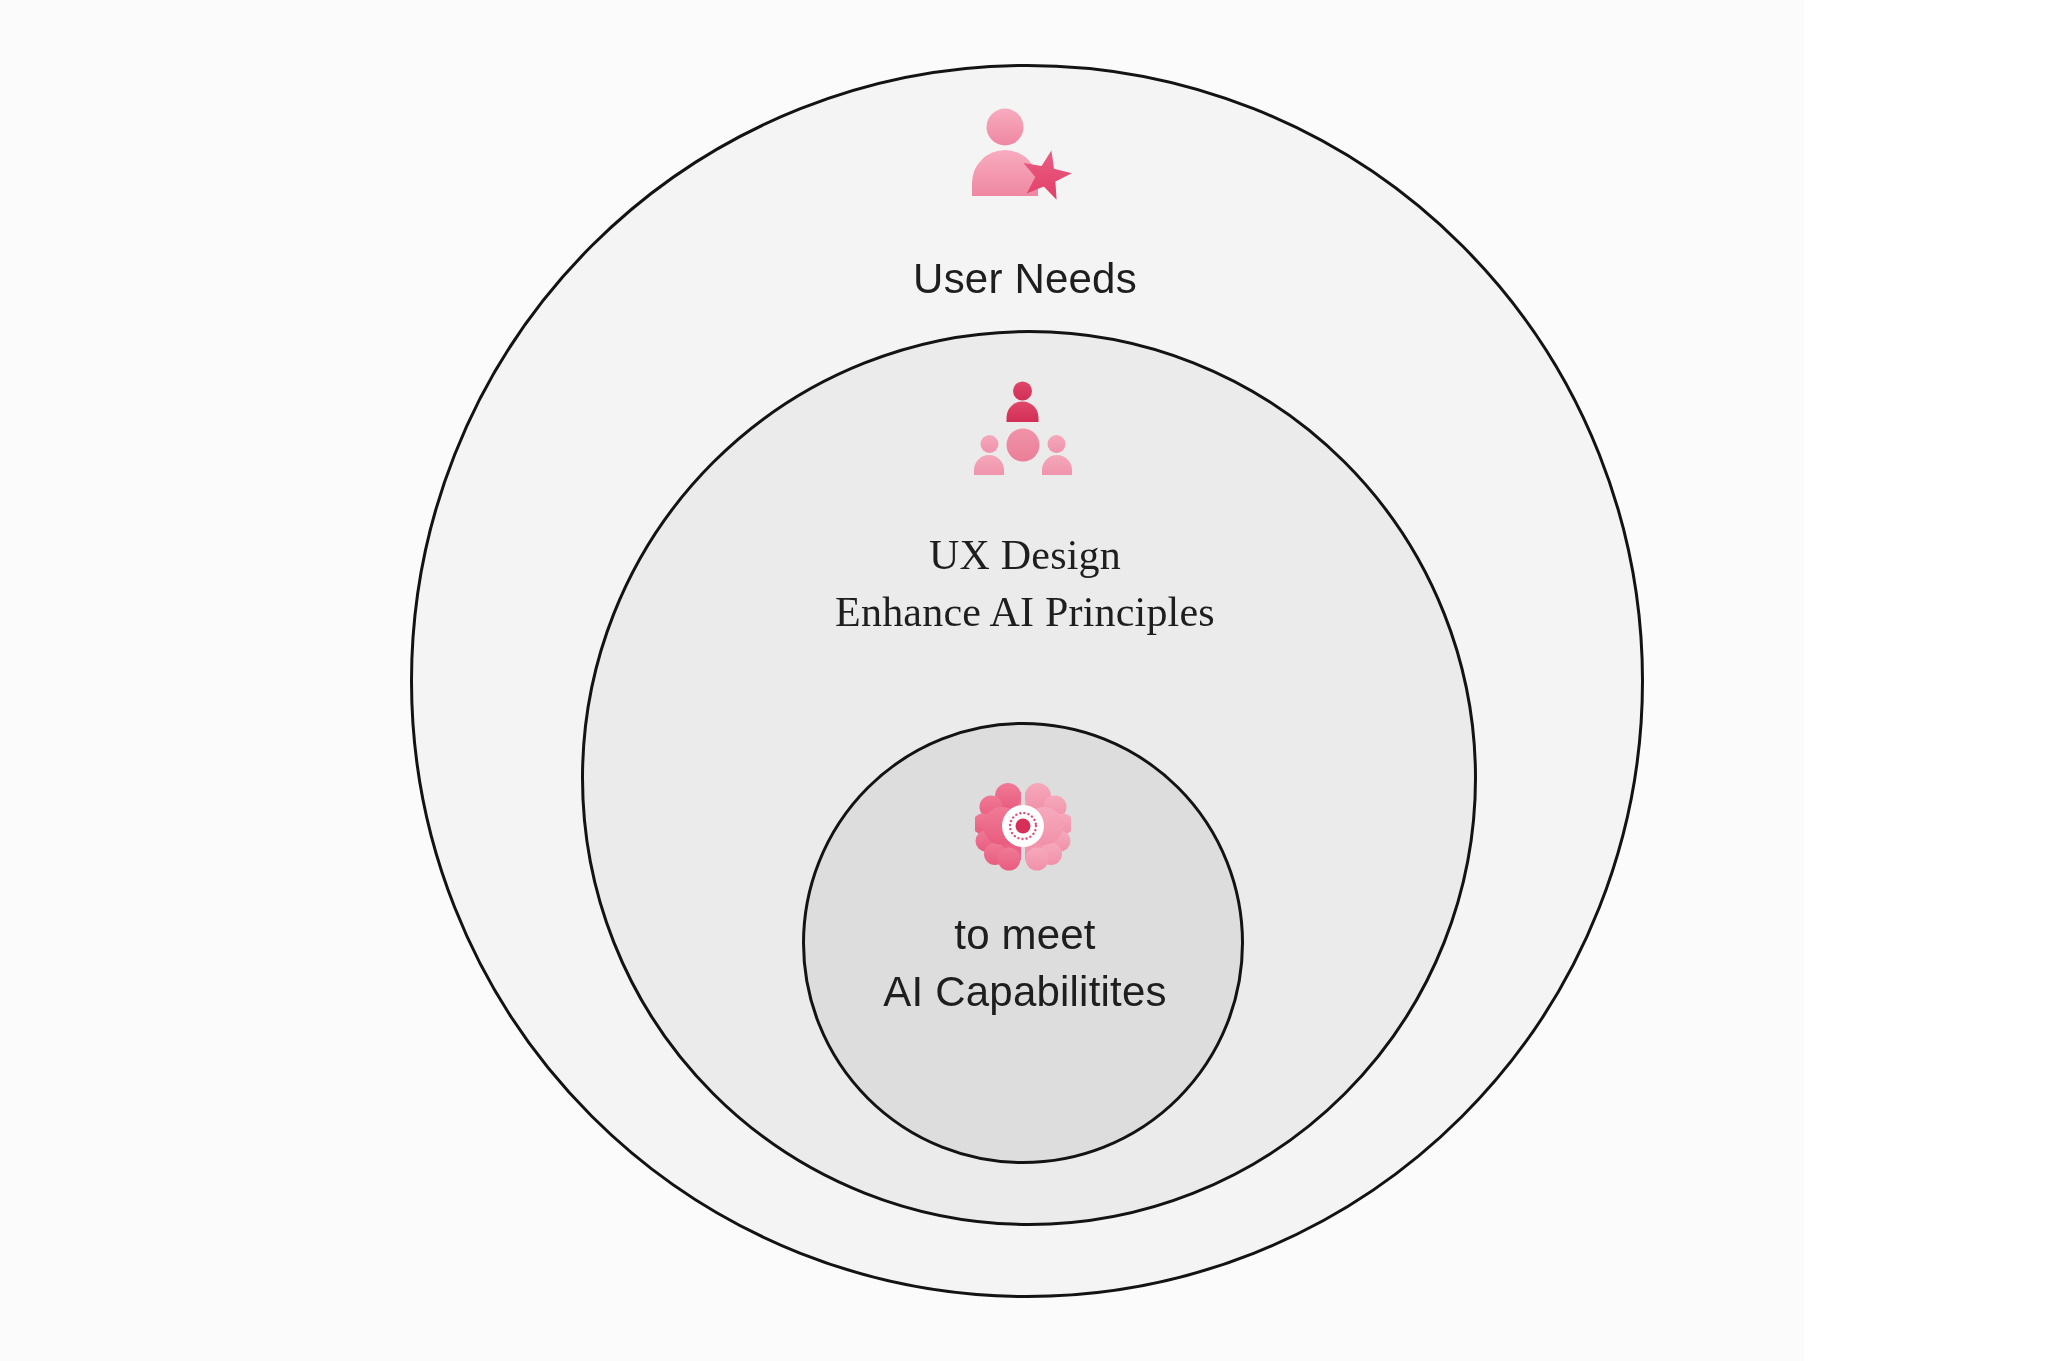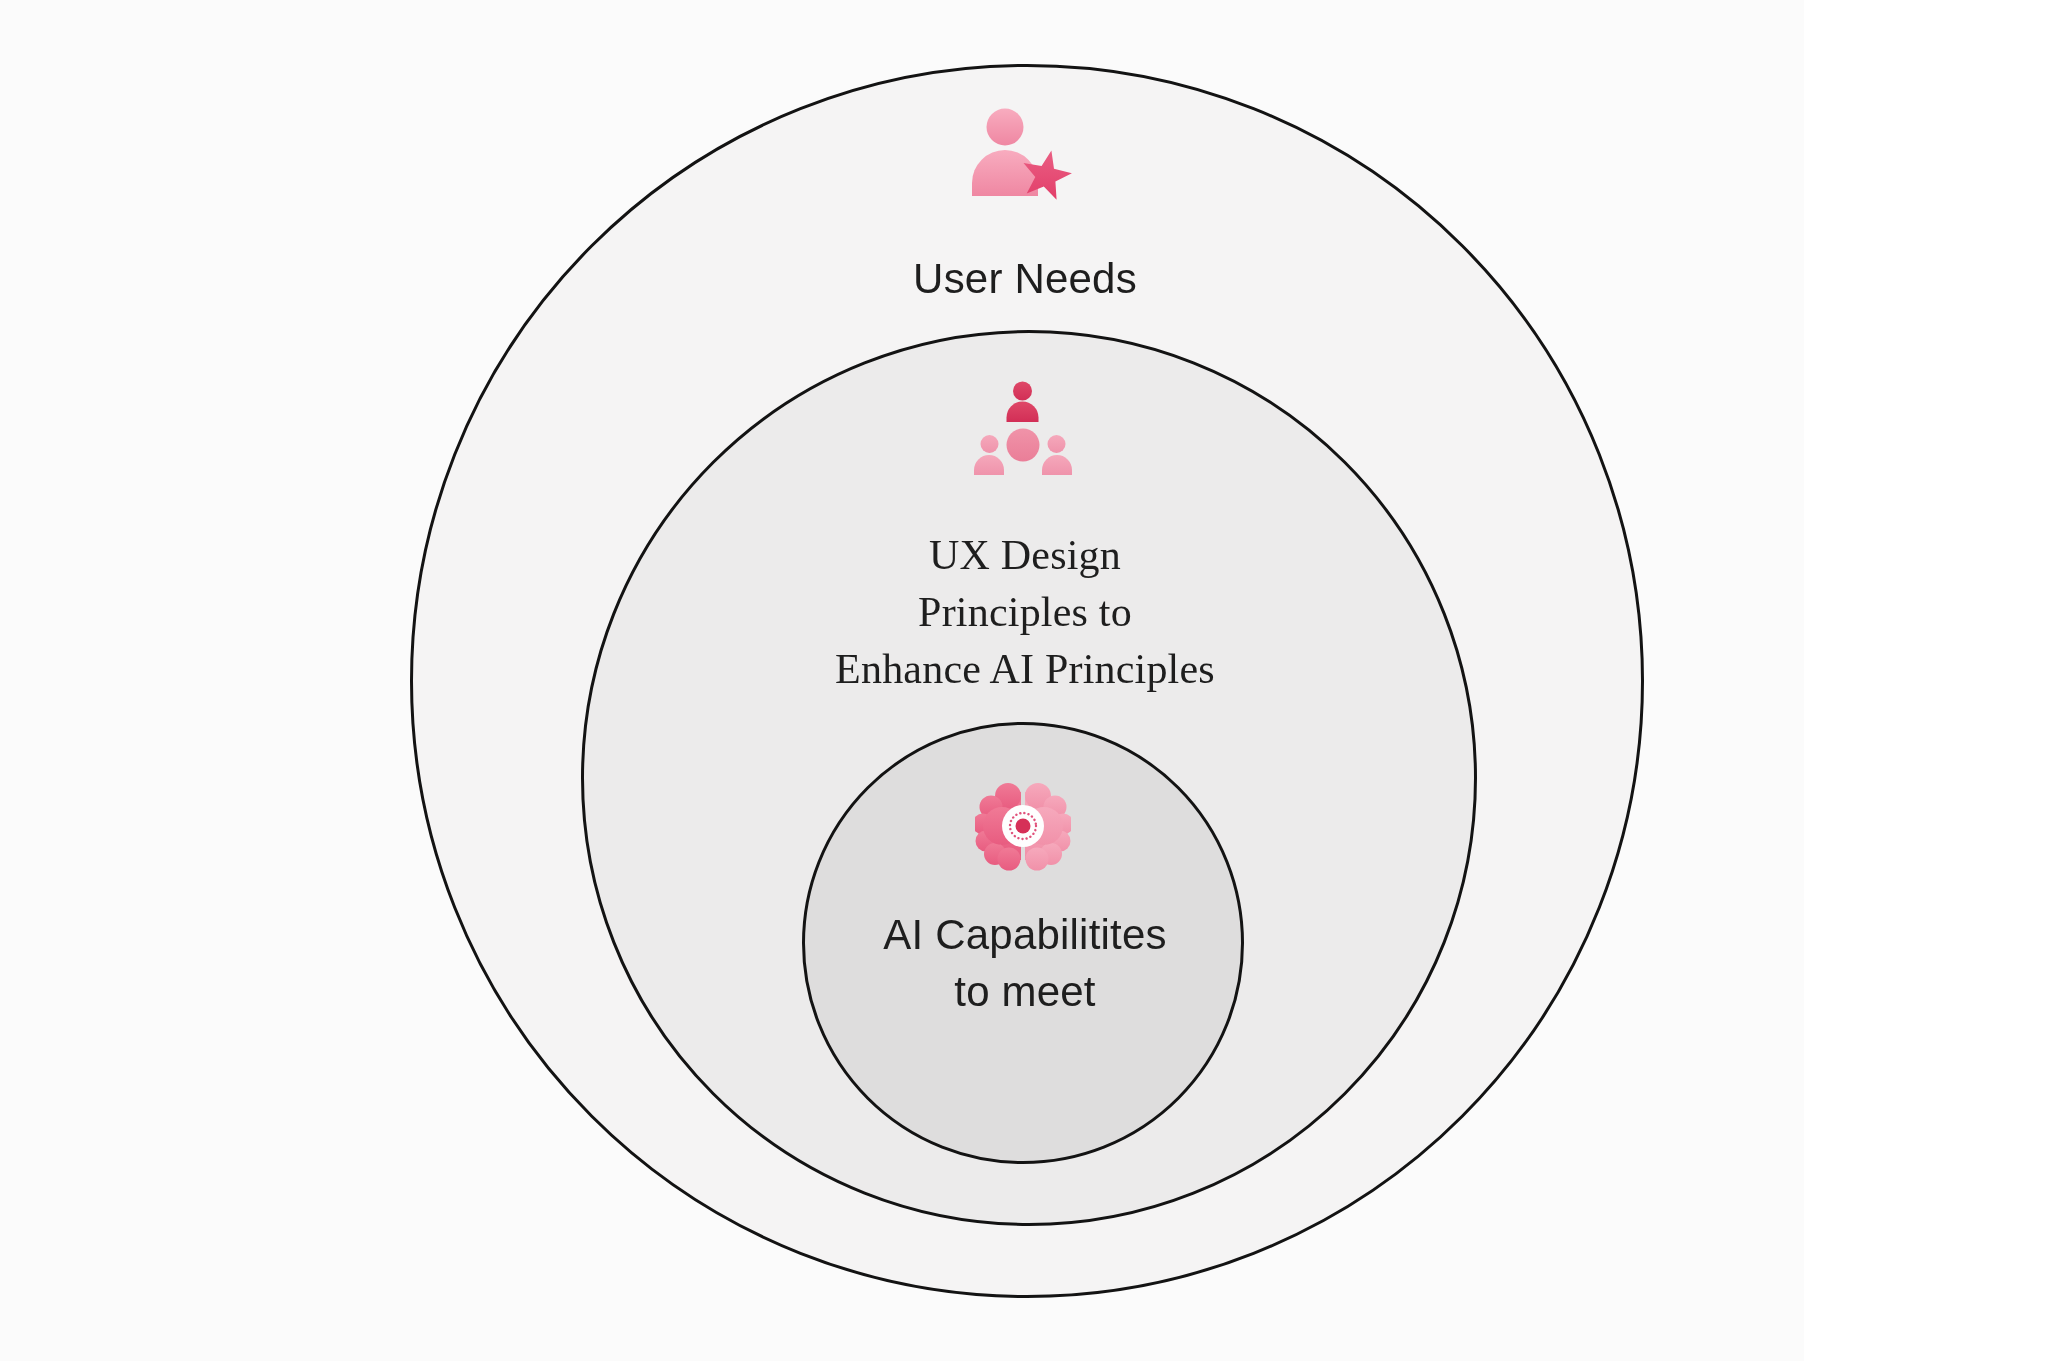--- a/index.html
+++ b/index.html
@@ -97,21 +97,20 @@
       <circle cx="16.5" cy="63" r="9" fill="url(#gLight)"></circle>
       <path d="M1,94 v-5 a15,15 0 0 1 30,0 v5 z" fill="url(#gLight)"></path>
       <circle cx="83.5" cy="63" r="9" fill="url(#gLight)"></circle>
       <path d="M69,94 v-5 a15,15 0 0 1 30,0 v5 z" fill="url(#gLight)"></path>
       <circle cx="50" cy="64" r="16.5" fill="url(#gMid)"></circle>
     </svg>
   </div>
 
   <div class="label label-middle">
     <div>UX Design</div>
-    <div>Principles to</div>
     <div>Enhance AI Principles</div>
   </div>
 
   <div class="icon icon-brain">
     <svg width="96" height="92" viewBox="0 0 96 92" xmlns="http://www.w3.org/2000/svg">
       <defs>
         <linearGradient id="gBrainL" x1="0" y1="0" x2="0" y2="1">
           <stop offset="0" stop-color="#F07A96"></stop>
             <stop offset="1" stop-color="#E85C80"></stop>
         </linearGradient>
@@ -140,17 +139,17 @@
         <circle cx="62" cy="79" r="11.5"></circle>
         <circle cx="69" cy="46" r="19"></circle>
       </g>
       <circle cx="48" cy="46" r="21" fill="#FEFEFE"></circle>
       <circle cx="48" cy="46" r="13" fill="none" stroke="#E0517B" stroke-width="2.4" stroke-dasharray="0.1 4.05" stroke-linecap="round"></circle>
       <circle cx="48" cy="46" r="7.5" fill="#D63058"></circle>
     </svg>
   </div>
 
   <div class="label label-inner">
+    <div>to meet</div>
     <div>AI Capabilitites</div>
-    <div>to meet</div>
   </div>
 
 </div>
 
 </body></html>

